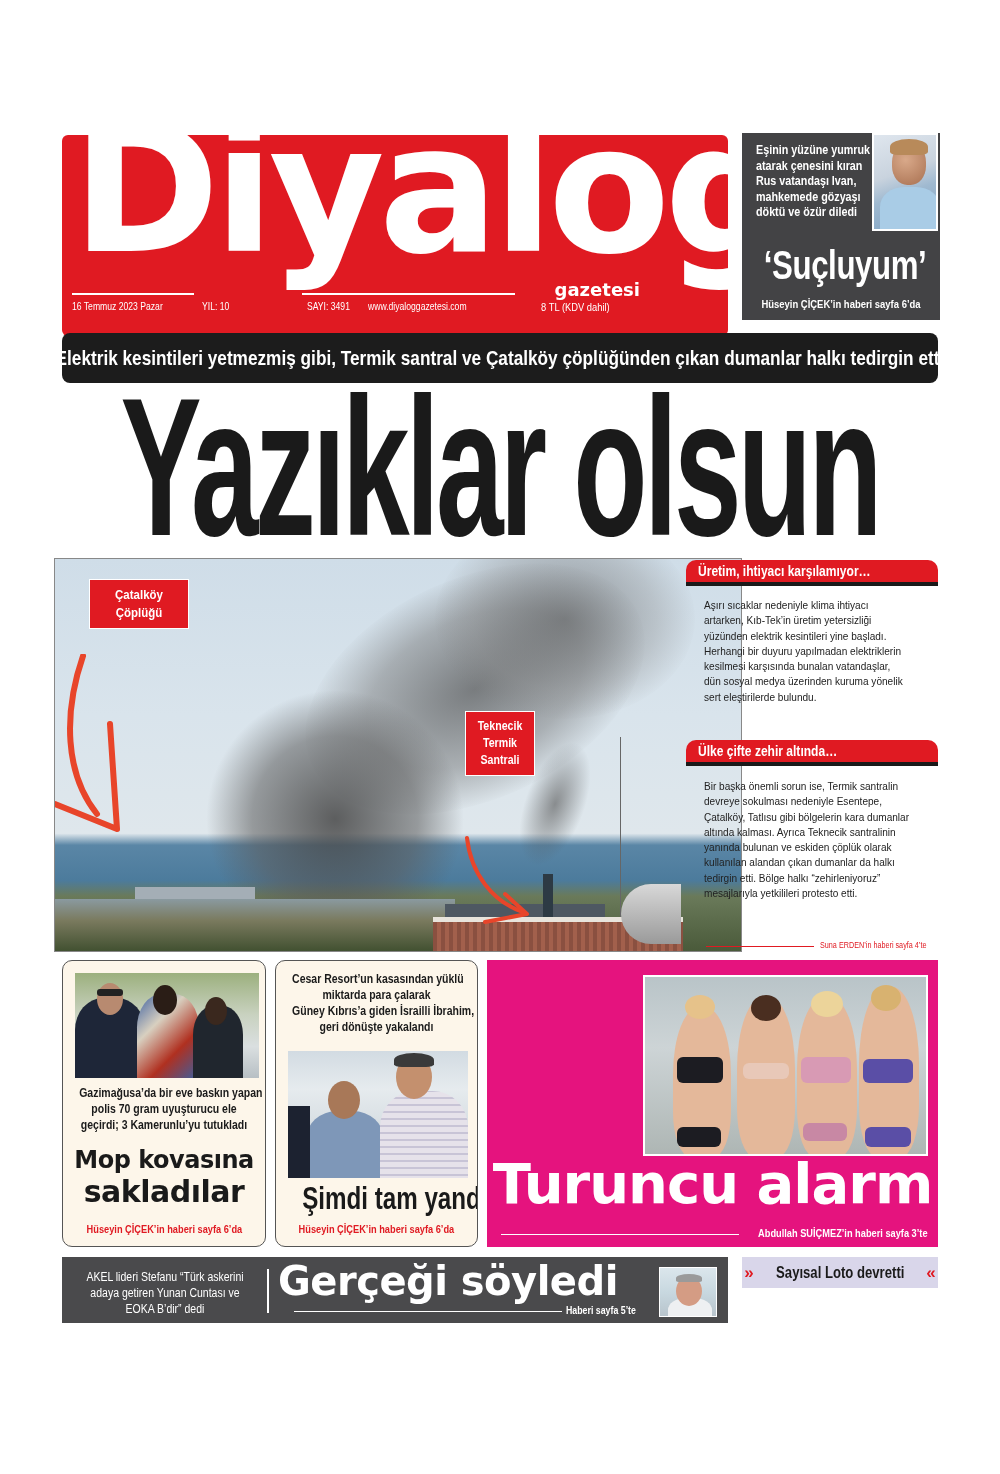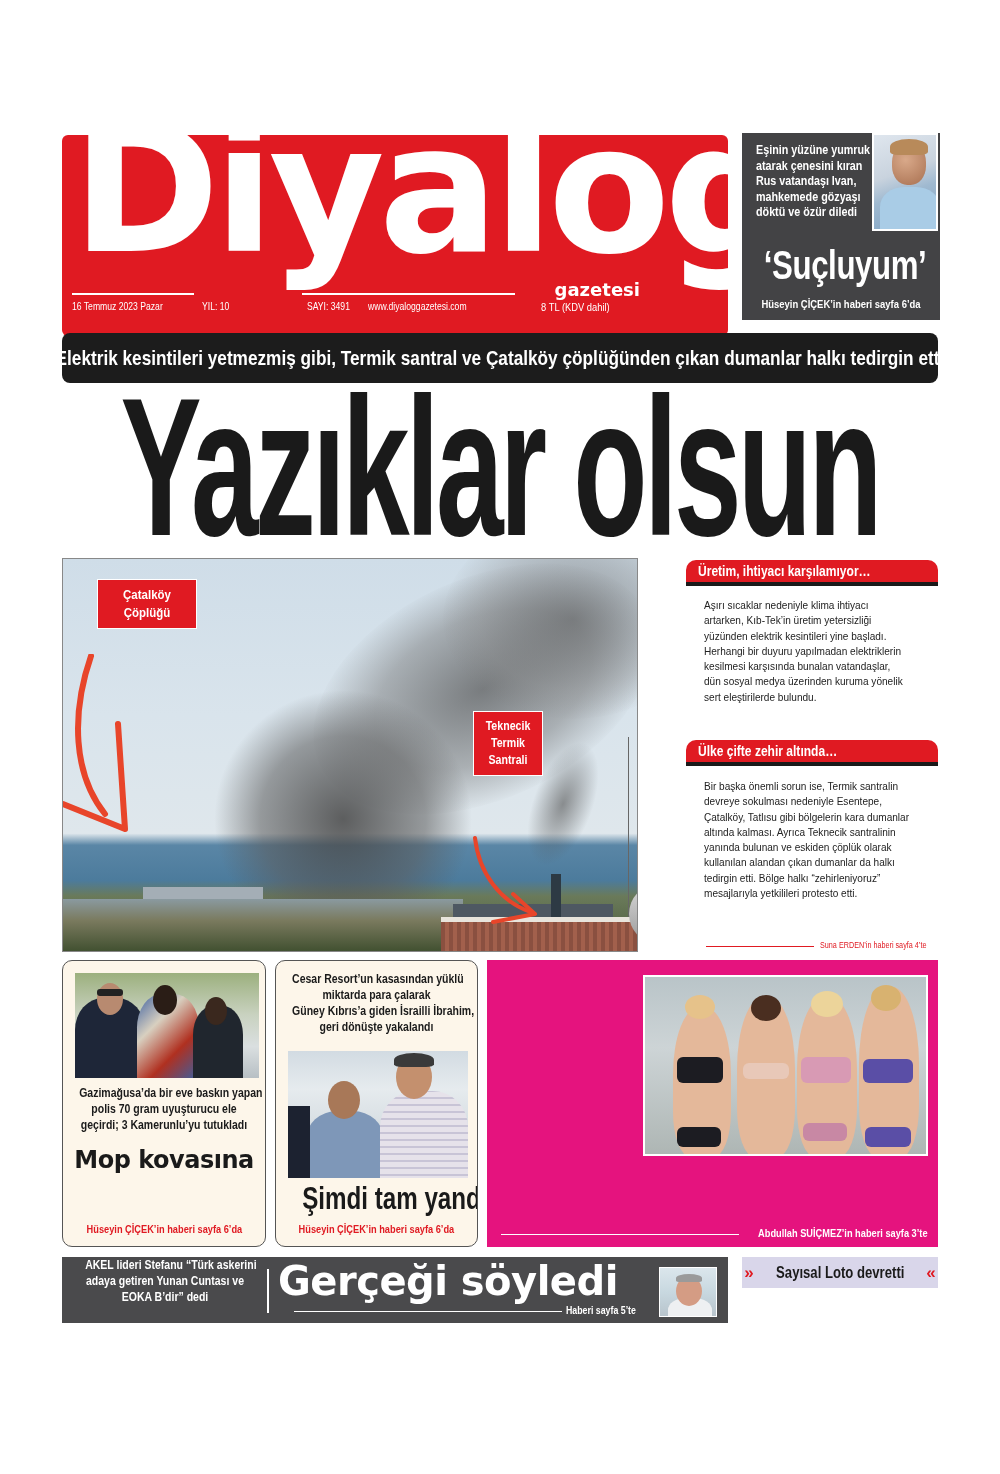--- a/index.html
+++ b/index.html
@@ -87,21 +87,21 @@
     display: flex; justify-content: center; align-items: flex-start;
   }
   .main-headline span {
     font-family: "Liberation Sans", sans-serif; font-weight: bold;
     font-size: 196px; line-height: 0.82; color: #1a1a1a; letter-spacing: -6px;
     transform: scaleX(0.62); transform-origin: center top; white-space: nowrap; display: inline-block;
   }
 
   
   .main-photo {
-    left: 62px; top: 558px; width: 576px; height: 394px; overflow: hidden;
+    left: 54px; top: 558px; width: 688px; height: 394px; overflow: hidden;
     border: 1px solid #888;
     background: linear-gradient(180deg, #cfdde8 0%, #d9e4ec 40%, #dfe7ec 70%, #5a86a6 73%, #4c7b9c 82%, #6a7a5a 86%, #4a5a3a 100%);
   }
   .smoke1 {
     position: absolute; left: 150px; top: 130px; width: 260px; height: 260px;
     background: radial-gradient(ellipse at center, rgba(70,70,70,0.85) 0%, rgba(90,90,90,0.55) 45%, rgba(120,120,120,0) 70%);
     transform: rotate(-35deg); border-radius: 50%;
   }
   .smoke2 {
     position: absolute; left: 240px; top: 20px; width: 360px; height: 220px;
@@ -208,22 +208,22 @@
     position: absolute; right: 10px; top: 267px; color: #fff; font-weight: bold; font-size: 10.5px; white-space: nowrap;
     transform: scaleX(0.88); transform-origin: right top;
   }
 
   
   .gray-bar {
     position: absolute; left: 62px; top: 1257px; width: 666px; height: 66px;
     background: #4a4a4c;
   }
   .akel-text {
-    position: absolute; left: 8px; top: 0; width: 190px; text-align: center;
-    color: #fff; font-weight: bold; font-size: 12.5px; line-height: 16px;
+    position: absolute; left: 8px; top: 12px; width: 190px; text-align: center;
+    color: #fff; font-weight: normal; font-size: 12.5px; line-height: 16px;
   }
   .akel-text span { display: block; transform: scaleX(0.84); white-space: nowrap; }
   .gray-divider { position: absolute; left: 205px; top: 12px; width: 2px; height: 44px; background: #fff; }
   .gray-headline {
     position: absolute; left: 216px; top: 0px; color: #fff;
     font-family: "DejaVu Sans", sans-serif; font-weight: bold; font-size: 40px; line-height: 1.2;
     letter-spacing: -0.5px; white-space: nowrap;
   }
   .gray-line { position: absolute; left: 232px; top: 54px; width: 268px; height: 1px; background: #fff; }
   .gray-byline {
@@ -362,20 +362,21 @@
     <div class="p" style="left:118px; width:50px; height:72px; background:#20262e;"></div>
     <div class="hd" style="left:130px; top:24px; width:22px; height:28px; background:#3a281e;"></div>
   </div>
   <div class="box-caption" style="top:124px;">
     <span>Gazimağusa’da bir eve baskın yapan</span>
     <span>polis 70 gram uyuşturucu ele</span>
     <span>geçirdi; 3 Kamerunlu’yu tutukladı</span>
   </div>
   <div style="position:absolute; left:0; width:100%; top:184px; text-align:center; font-family:'DejaVu Sans',sans-serif; font-weight:bold; font-size:24px; line-height:30px; letter-spacing:-0.5px; color:#1a1a1a;">
     <div>Mop kovasına</div>
+    <div style="font-size:30px; line-height:34px;">sakladılar</div>
   </div>
   <div class="box-byline" style="top:262px;">
     <span>Hüseyin ÇİÇEK’in haberi sayfa 6’da</span>
   </div>
 </div>
 
 <div class="cream-box" style="left:275px; top:960px; width:203px; height:287px;">
   <div class="box-caption" style="top:10px;">
     <span>Cesar Resort’un kasasından yüklü</span>
     <span>miktarda para çalarak</span>
@@ -409,20 +410,21 @@
     <div class="top" style="left:156px; top:80px; width:50px; height:26px; background:#d89ab4;"></div>
     <div class="top" style="left:158px; top:146px; width:44px; height:18px; background:#c888a4;"></div>
     <div class="body" style="left:214px; top:10px; width:60px; height:170px;"></div>
     <div class="top" style="left:218px; top:82px; width:50px; height:24px; background:#5a4ea6;"></div>
     <div class="top" style="left:220px; top:150px; width:46px; height:20px; background:#5a4ea6;"></div>
     <div style="position:absolute; left:40px; top:18px; width:30px; height:24px; background:#e6c28a; border-radius:50%;"></div>
     <div style="position:absolute; left:106px; top:18px; width:30px; height:26px; background:#4a2e20; border-radius:50%;"></div>
     <div style="position:absolute; left:166px; top:14px; width:32px; height:26px; background:#ecd49a; border-radius:50%;"></div>
     <div style="position:absolute; left:226px; top:8px; width:30px; height:26px; background:#d8b270; border-radius:50%;"></div>
   </div>
+  <div class="pink-headline">Turuncu alarm</div>
   <div class="pink-byline-line"></div>
   <div class="pink-byline">Abdullah SUİÇMEZ’in haberi sayfa 3’te</div>
 </div>
 
 <div class="gray-bar">
   <div class="akel-text">
     <span>AKEL lideri Stefanu “Türk askerini</span>
     <span>adaya getiren Yunan Cuntası ve</span>
     <span>EOKA B’dir” dedi</span>
   </div>

